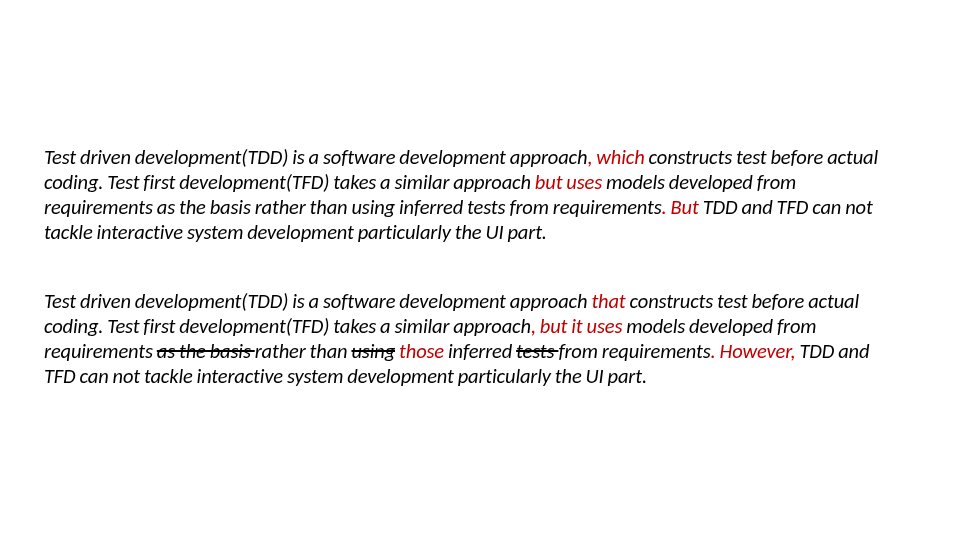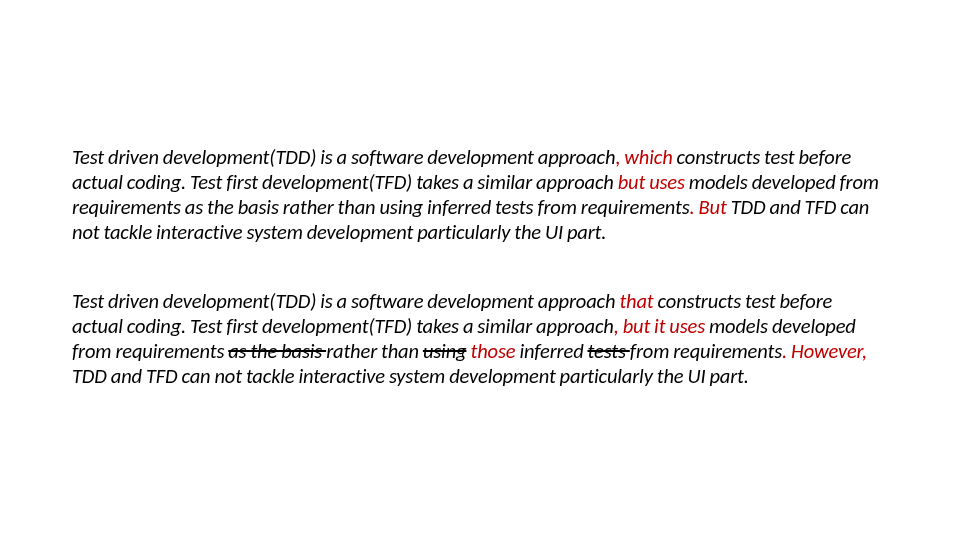--- a/index.html
+++ b/index.html
@@ -10,21 +10,21 @@
     background: #ffffff;
     font-family: Calibri, "Segoe UI", Arial, sans-serif;
     font-style: italic;
     color: #000000;
   }
   .slide {
     position: relative;
     width: 960px;
     height: 456px;
     box-sizing: border-box;
-    padding: 145px 80px 0 72px;
+    padding: 145px 80px 0 44px;
   }
   .para {
     font-size: 20.5px;
     line-height: 1.22;
     letter-spacing: -0.15px;
     margin: 0 0 44px 0;
     word-spacing: -0.5px;
   }
   .para:last-child { margin-bottom: 0; margin-top: 7px; }
   .plain  { color: #000000; font-style: italic; }

